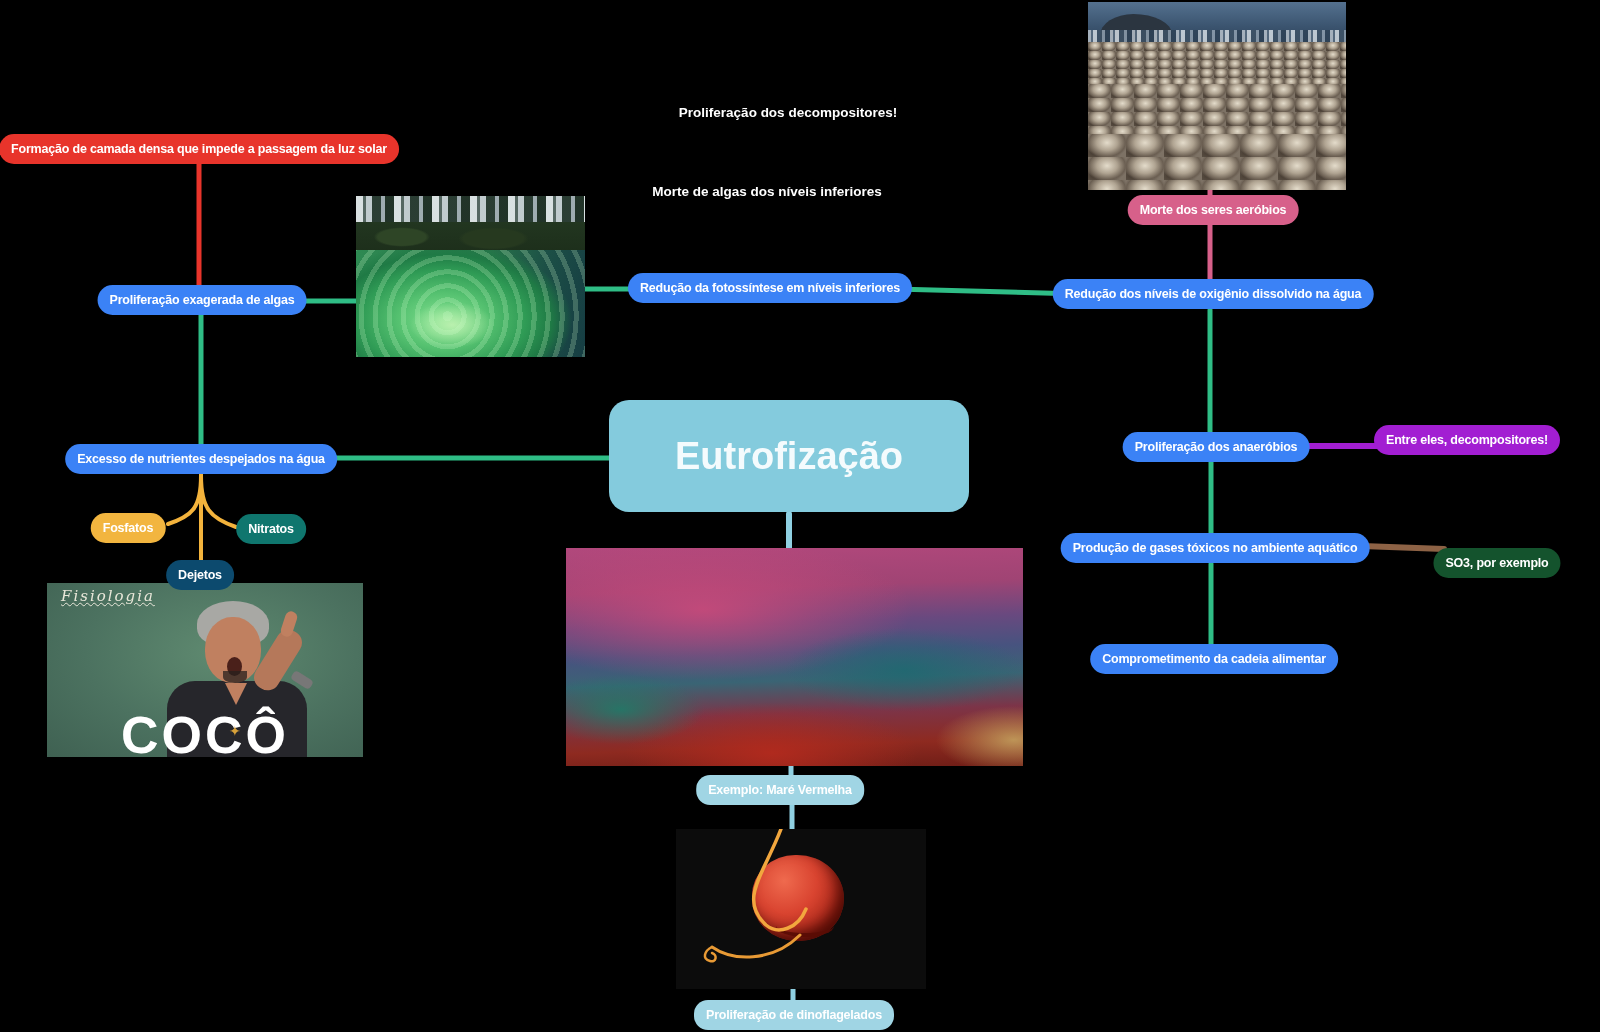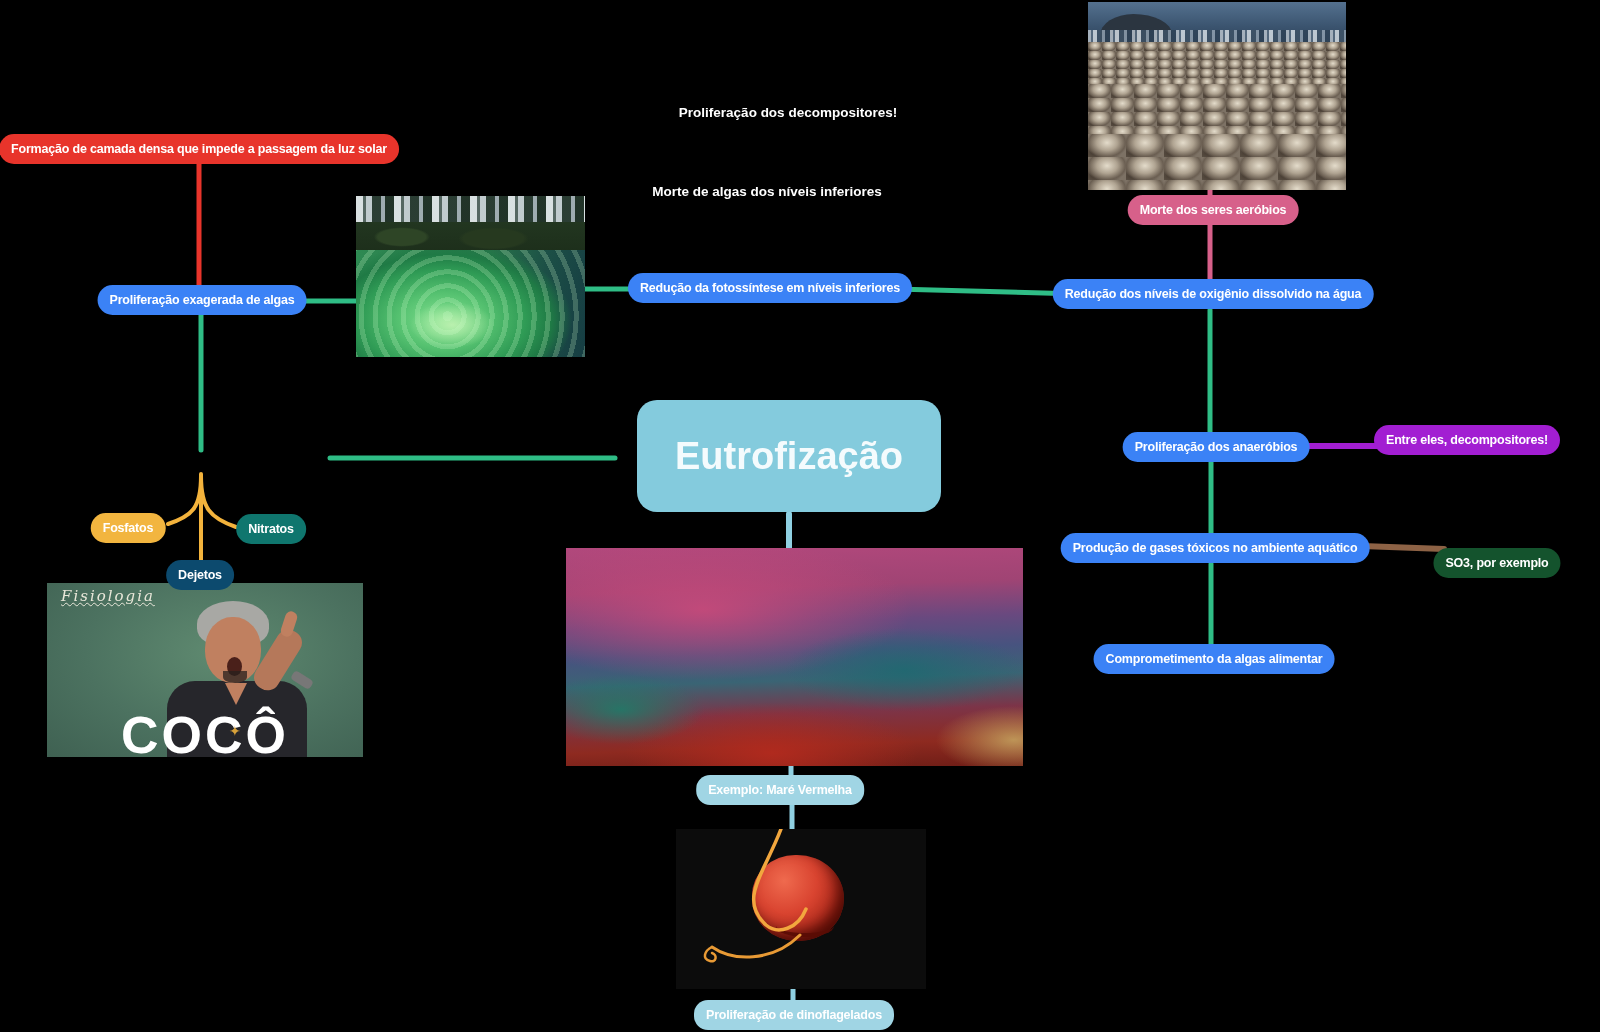--- a/index.html
+++ b/index.html
@@ -16,21 +16,21 @@
         padding:8px 12px;border-radius:16px;z-index:3;text-align:center;}
   .node.red{background:#e8342b;}
   .node.green{background:#3b82f6;}
   .node.pink{background:#d7608a;}
   .node.purple{background:#a21ed2;}
   .node.brown{background:#14532d;margin-top:16px;}
   .node.y1{background:#f2b53f;}
   .node.y2{background:#0f766e;}
   .node.y3{background:#0c4a6e;}
   .node.blue-small{background:#a0d5e4;border-radius:14px;}
-  .node.center-node{background:#84cbdd;width:304px;height:112px;padding:0;
+  .node.center-node{background:#84cbdd;width:360px;height:112px;padding:0;
         border-radius:20px;display:flex;align-items:center;justify-content:center;
         font-size:38px;letter-spacing:0;color:#f4fbfd;}
 
   .float-text{position:absolute;transform:translate(-50%,-50%);color:#fff;
         font-weight:bold;font-size:13.5px;white-space:nowrap;z-index:3;}
 
   
   .fish{left:1088px;top:2px;width:258px;height:188px;background:#7d7265;}
   .fish .sky{left:0;right:0;top:0;height:42px;background:linear-gradient(180deg,#54718f 0%,#3a536e 60%,#2e4257 100%);}
   .fish .mountain{left:12px;top:12px;width:72px;height:30px;background:#2b3540;border-radius:65% 75% 0 0/100% 95% 0 0;}
@@ -169,20 +169,21 @@
       </g>
     </svg>
   </div>
 
   <div class="node center-node" style="left:789px;top:456px;">Eutrofização</div>
 
   <div class="node red" style="left:199px;top:149px;">Formação de camada densa que impede a passagem da luz solar</div>
 
   <div class="node green" style="left:202px;top:300px;">Proliferação exagerada de algas</div>
 
+  <div class="node green" style="left:201px;top:459px;">Excesso de nutrientes despejados na água</div>
 
   <div class="node y1" style="left:128px;top:528px;">Fosfatos</div>
 
   <div class="node y2" style="left:271px;top:529px;">Nitratos</div>
 
   <div class="node y3" style="left:200px;top:575px;">Dejetos</div>
 
   <div class="node green" style="left:770px;top:288px;">Redução da fotossíntese em níveis inferiores</div>
 
   <div class="node green" style="left:1213px;top:294px;">Redução dos níveis de oxigênio dissolvido na água</div>
@@ -190,21 +191,21 @@
   <div class="node pink" style="left:1213px;top:210px;">Morte dos seres aeróbios</div>
 
   <div class="node green" style="left:1216px;top:447px;">Proliferação dos anaeróbios</div>
 
   <div class="node purple" style="left:1467px;top:440px;">Entre eles, decompositores!</div>
 
   <div class="node green" style="left:1215px;top:548px;">Produção de gases tóxicos no ambiente aquático</div>
 
   <div class="node brown" style="left:1497px;top:547px;">SO3, por exemplo</div>
 
-  <div class="node green" style="left:1214px;top:659px;">Comprometimento da algas alimentar</div>
+  <div class="node green" style="left:1214px;top:659px;">Comprometimento da cadeia alimentar</div>
 
   <div class="node blue-small" style="left:780px;top:790px;">Exemplo: Maré Vermelha</div>
 
   <div class="node blue-small" style="left:794px;top:1015px;">Proliferação de dinoflagelados</div>
 
   <div class="float-text" style="left:768px;top:112px;margin-left:20px;">Proliferação dos decompositores!</div>
 
   <div class="float-text" style="left:767px;top:191px;">Morte de algas dos níveis inferiores</div>
 
 </div>

